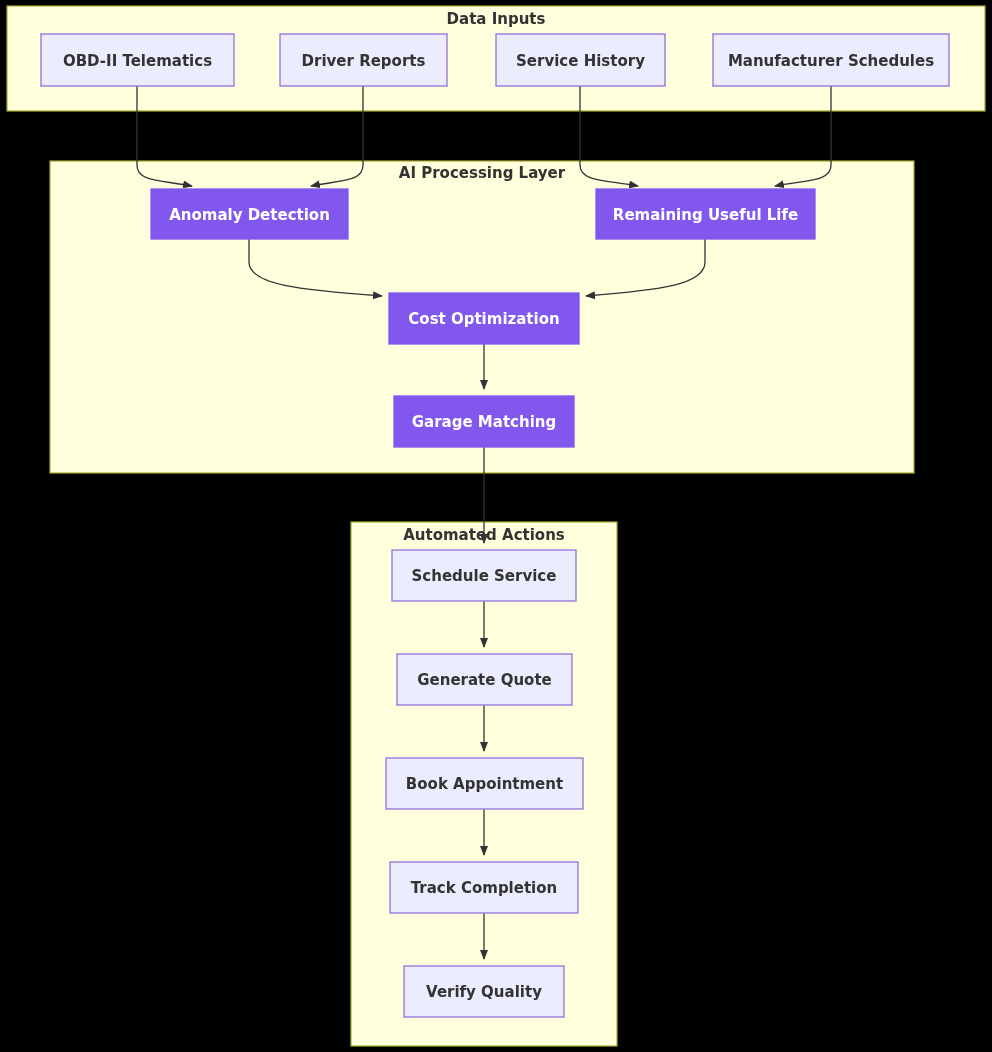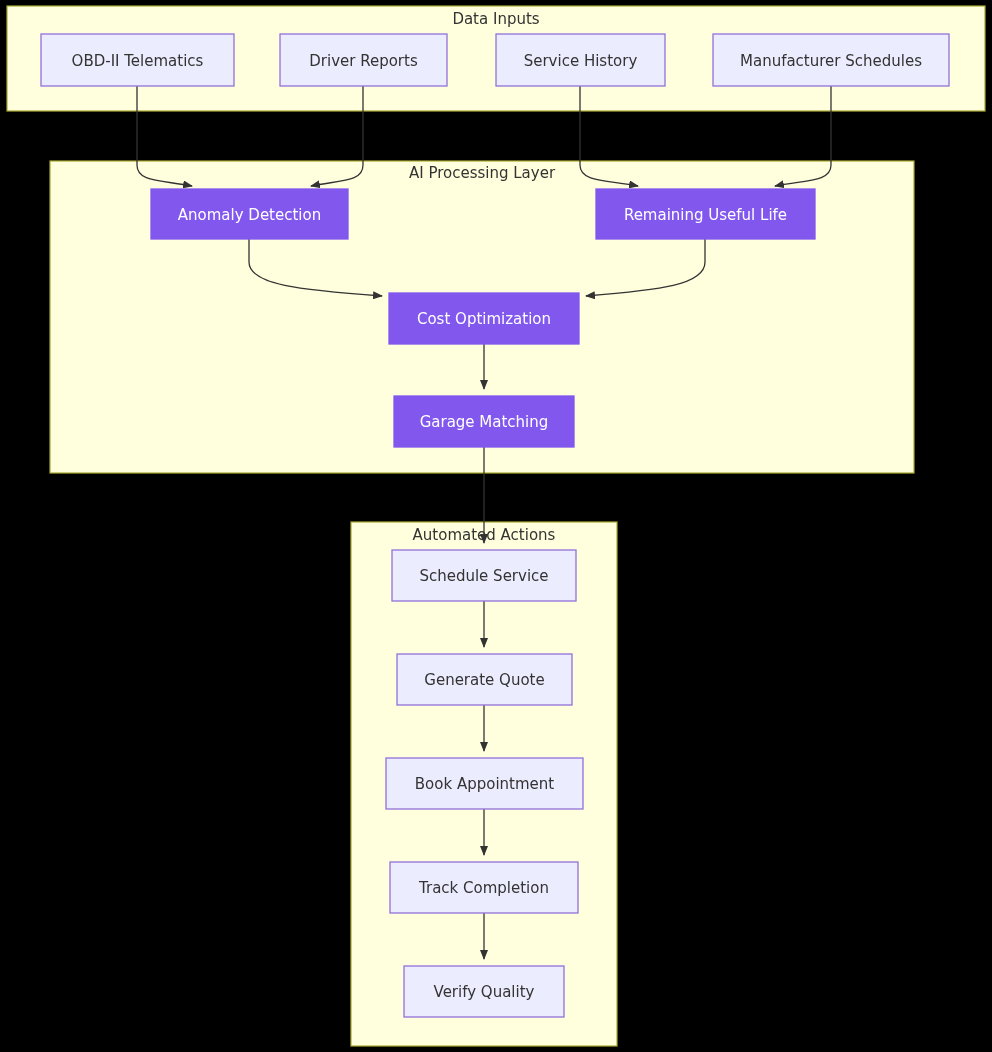--- a/index.html
+++ b/index.html
@@ -10,20 +10,21 @@
   body {
     width: 992px;
     height: 1052px;
     font-family: "DejaVu Sans", "Liberation Sans", sans-serif;
     overflow: hidden;
   }
   #diagram-root {
     position: relative;
     width: 896px;
     height: 1052px;
+    font-weight: bold;
   }
   svg#flowchart {
     display: block;
     width: 992px;
     height: 1052px;
   }
   .cluster-rect {
     fill: #FFFFDE;
     stroke: #AAAA33;
     stroke-width: 1.2px;

